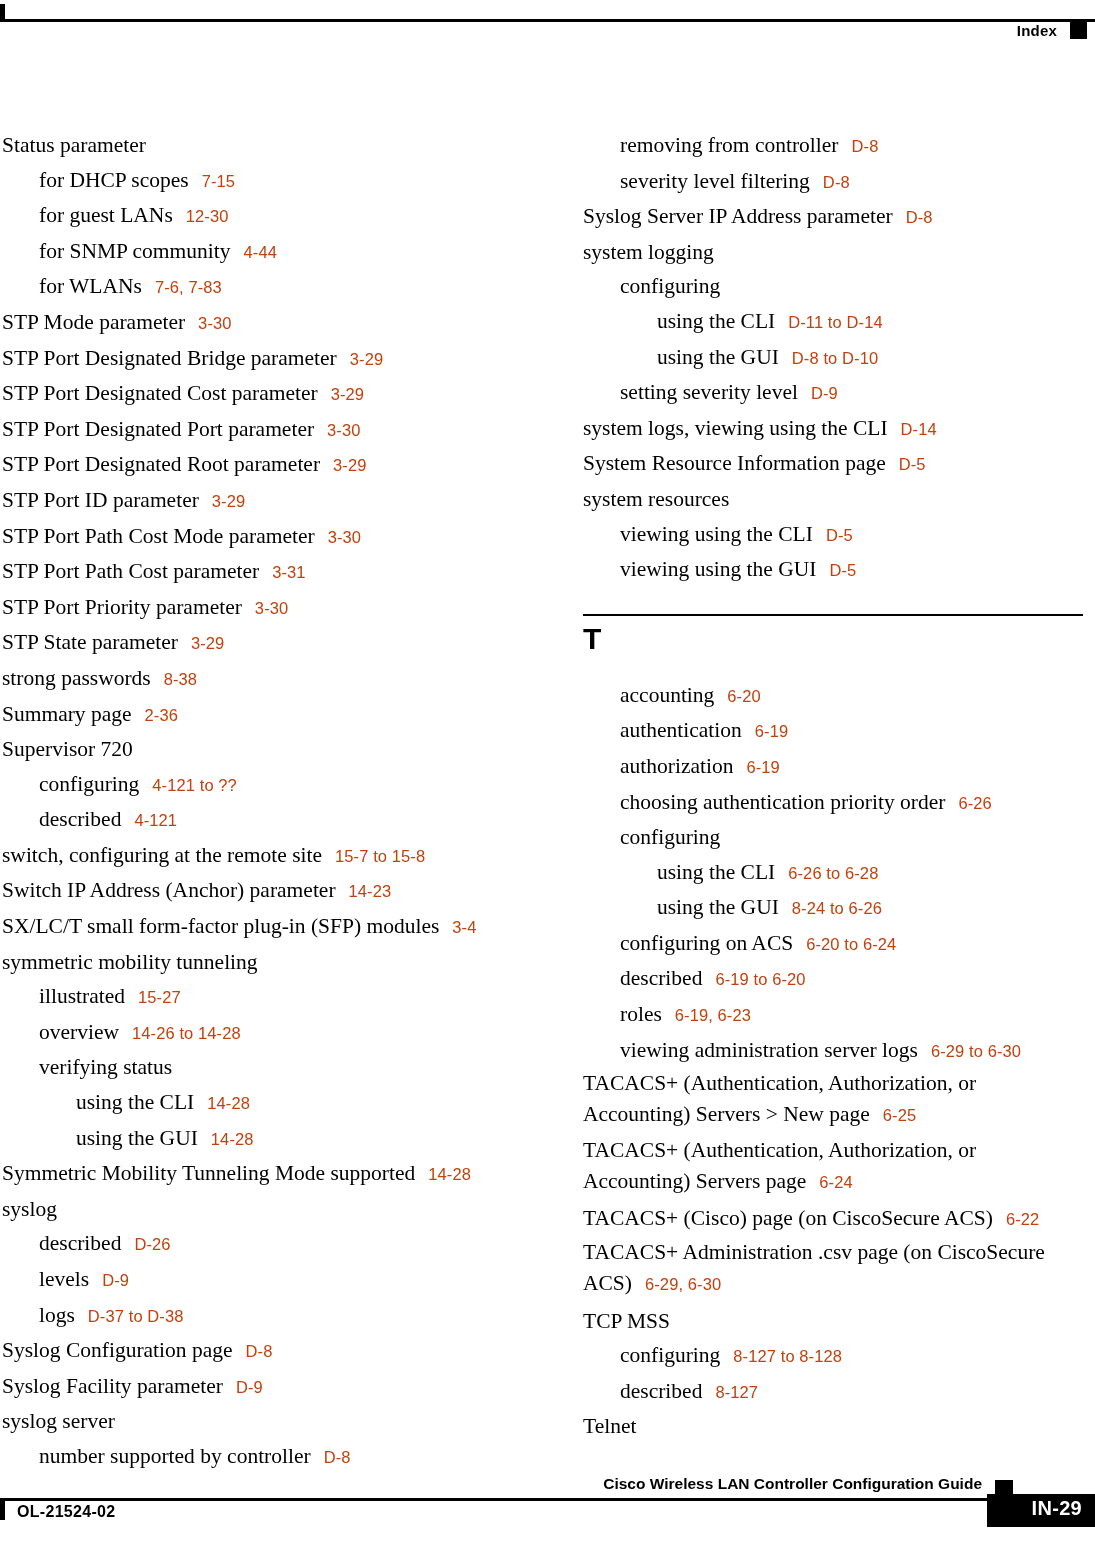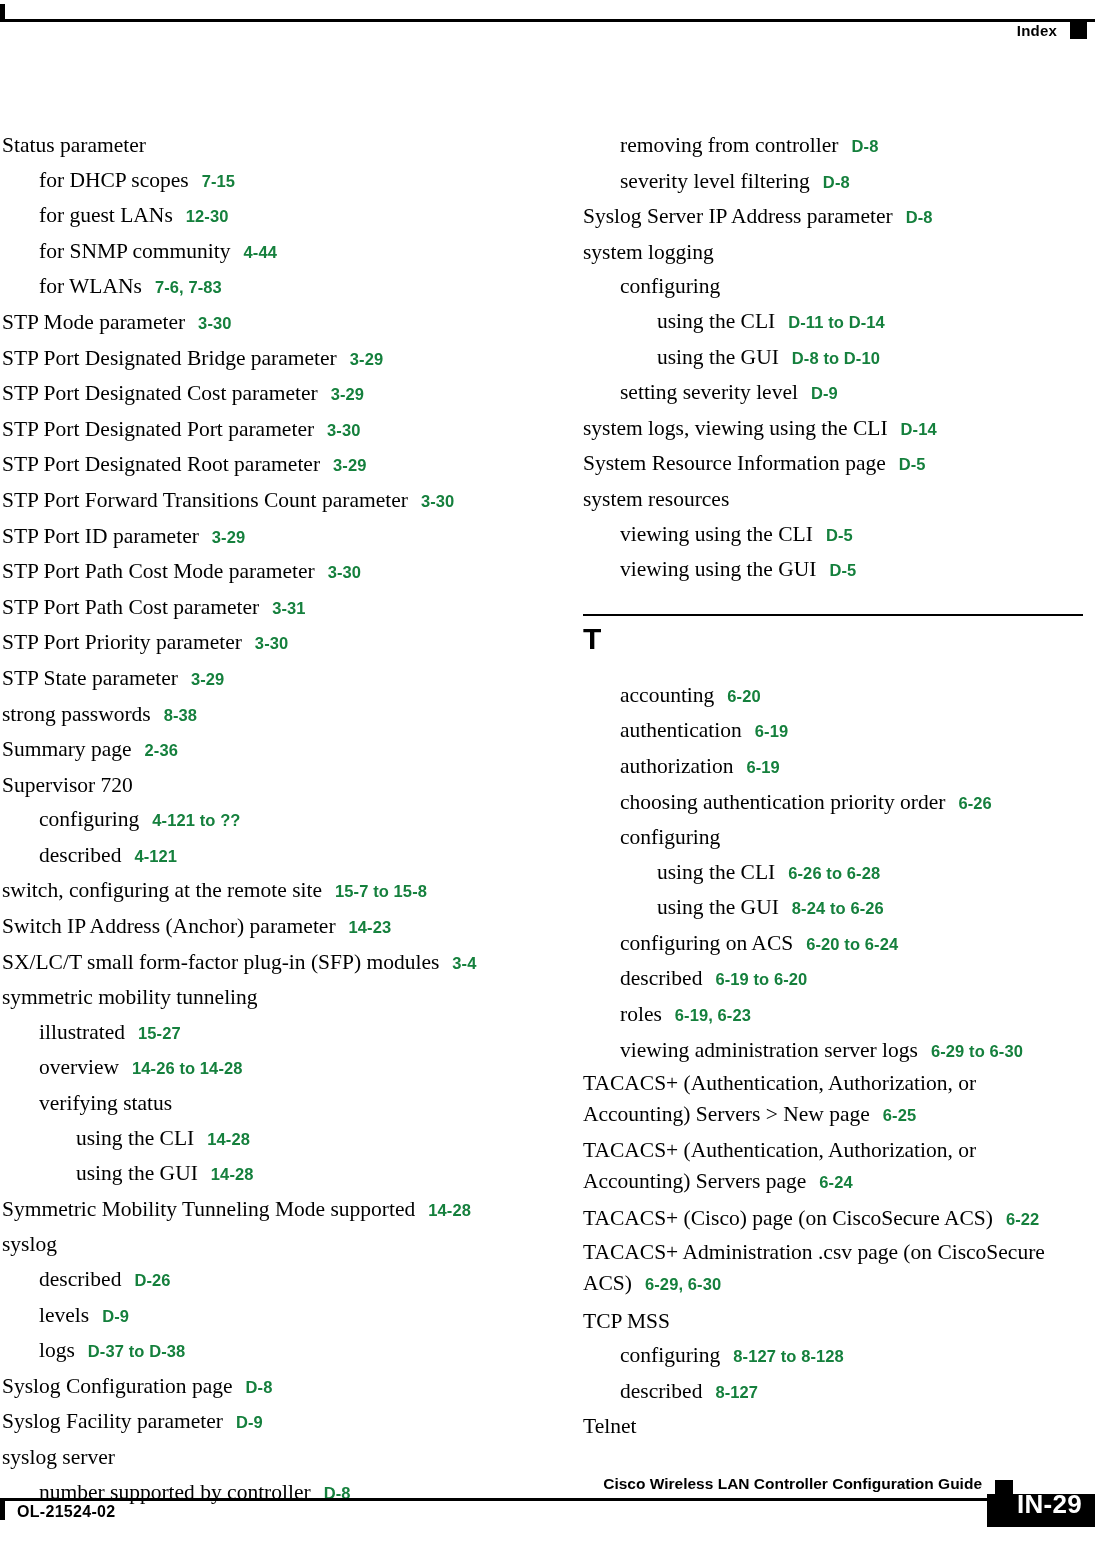--- a/index.html
+++ b/index.html
@@ -88,23 +88,23 @@
     white-space: normal;
     line-height: 31px;
     margin-bottom: 3.6px;
   }
   .lvl0 { padding-left: 0px;  }
   .lvl1 { padding-left: 37px; }
   .lvl2 { padding-left: 74px; }
 
   .pageref {
     font-family: "Liberation Sans Narrow", "Liberation Sans", sans-serif;
-    font-weight: bold;
+    font-weight: normal;
     font-size: 16.5px;
-    color: #15803d;
+    color: #c2410c;
     letter-spacing: 0.1px;
   }
   .gap { display: inline-block; width: 13px; }
 
   
   .section {
     margin-top: 26px;
   }
   .section-rule {
     width: 500px;
@@ -181,21 +181,21 @@
     width: 108px;
     height: 33px;
     background: #000000;
   }
   .footer-pagenum {
     position: absolute;
     right: 13px;
     bottom: 17px;
     font-family: "Liberation Sans Narrow", "Liberation Sans", sans-serif;
     font-weight: bold;
-    font-size: 26px;
+    font-size: 20px;
     color: #ffffff;
     letter-spacing: 0.3px;
     white-space: nowrap;
   }
 </style>
 </head>
 <body>
 
 <div class="page">
 
@@ -213,21 +213,20 @@
           <div class="entry lvl0"><span>Status parameter</span></div>
           <div class="entry lvl1"><span>for DHCP scopes</span><span class="gap"></span><span class="pageref">7-15</span></div>
           <div class="entry lvl1"><span>for guest LANs</span><span class="gap"></span><span class="pageref">12-30</span></div>
           <div class="entry lvl1"><span>for SNMP community</span><span class="gap"></span><span class="pageref">4-44</span></div>
           <div class="entry lvl1"><span>for WLANs</span><span class="gap"></span><span class="pageref">7-6, 7-83</span></div>
           <div class="entry lvl0"><span>STP Mode parameter</span><span class="gap"></span><span class="pageref">3-30</span></div>
           <div class="entry lvl0"><span>STP Port Designated Bridge parameter</span><span class="gap"></span><span class="pageref">3-29</span></div>
           <div class="entry lvl0"><span>STP Port Designated Cost parameter</span><span class="gap"></span><span class="pageref">3-29</span></div>
           <div class="entry lvl0"><span>STP Port Designated Port parameter</span><span class="gap"></span><span class="pageref">3-30</span></div>
           <div class="entry lvl0"><span>STP Port Designated Root parameter</span><span class="gap"></span><span class="pageref">3-29</span></div>
-          <div class="entry lvl0"><span>STP Port Forward Transitions Count parameter</span><span class="gap"></span><span class="pageref">3-30</span></div>
           <div class="entry lvl0"><span>STP Port ID parameter</span><span class="gap"></span><span class="pageref">3-29</span></div>
           <div class="entry lvl0"><span>STP Port Path Cost Mode parameter</span><span class="gap"></span><span class="pageref">3-30</span></div>
           <div class="entry lvl0"><span>STP Port Path Cost parameter</span><span class="gap"></span><span class="pageref">3-31</span></div>
           <div class="entry lvl0"><span>STP Port Priority parameter</span><span class="gap"></span><span class="pageref">3-30</span></div>
           <div class="entry lvl0"><span>STP State parameter</span><span class="gap"></span><span class="pageref">3-29</span></div>
           <div class="entry lvl0"><span>strong passwords</span><span class="gap"></span><span class="pageref">8-38</span></div>
           <div class="entry lvl0"><span>Summary page</span><span class="gap"></span><span class="pageref">2-36</span></div>
           <div class="entry lvl0"><span>Supervisor 720</span></div>
           <div class="entry lvl1"><span>configuring</span><span class="gap"></span><span class="pageref">4-121 to ??</span></div>
           <div class="entry lvl1"><span>described</span><span class="gap"></span><span class="pageref">4-121</span></div>

